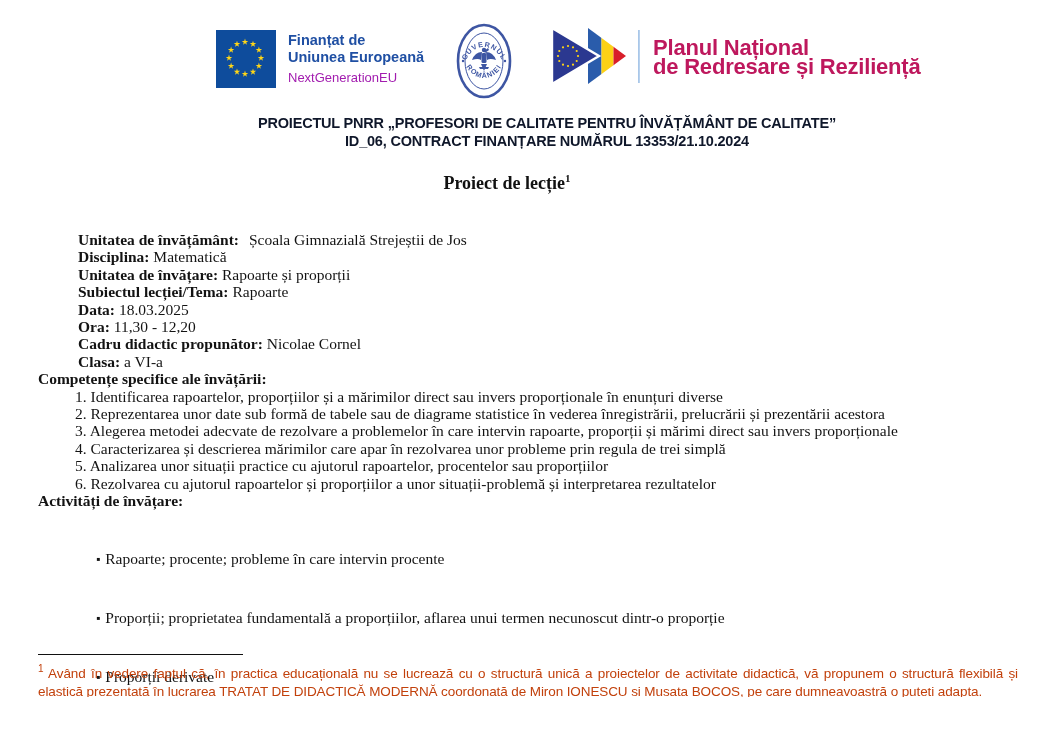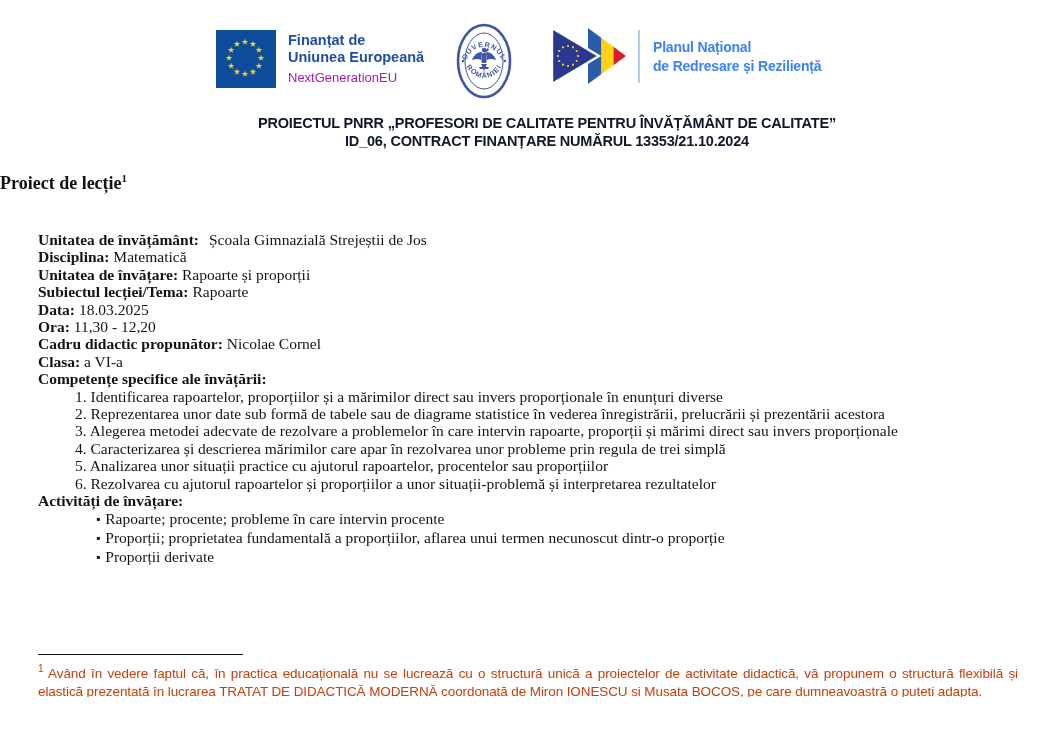--- a/index.html
+++ b/index.html
@@ -9,37 +9,37 @@
   
   .logos{position:absolute;top:0;left:0;width:100%;height:110px;}
   .eu-lockup{position:absolute;left:216px;top:30px;display:flex;align-items:flex-start;}
   .eu-flag{display:block;}
   .eu-text{margin-left:12px;font-family:"Liberation Sans",sans-serif;line-height:17px;padding-top:2px;}
   .eu-text .b{font-weight:700;font-size:14.5px;color:#1f4fa3;}
   .eu-text .g{font-size:13px;color:#a21caf;margin-top:3px;}
   .gov-seal{position:absolute;left:455px;top:22px;}
   .pnrr{position:absolute;left:551px;top:27px;display:flex;align-items:center;}
   .pnrr-text{margin-left:10px;font-family:"Liberation Sans",sans-serif;font-weight:700;
-             font-size:14px;line-height:19.5px;color:#3b82f6;letter-spacing:-0.2px;}
+             font-size:22px;line-height:19.5px;color:#be185d;letter-spacing:-0.2px;}
 
   
   .proj-heading{position:absolute;top:114px;left:40px;right:0;text-align:center;
                 font-family:"Liberation Sans",sans-serif;font-weight:700;font-size:14.5px;
                 line-height:18px;color:#0f172a;letter-spacing:-0.2px;}
-  .doc-title{position:absolute;top:172px;left:0;right:40px;
+  .doc-title{position:absolute;top:172px;left:0;right:40px;text-align:center;
              font-weight:700;font-size:18px;color:#111;}
   .doc-title sup{font-size:11px;}
 
   
   .doc-body{position:absolute;left:38px;top:231px;width:982px;font-size:15.5px;line-height:17.4px;}
-  .field .lbl{font-weight:700;}
+  .field .lbl{font-weight:700;margin-left:40px;}
   .gap2{margin-left:6px;}
   .sect-lbl{font-weight:700;}
   .num-item{text-align:justify;padding-left:24px;text-indent:13px;}
-  .bullet-item{padding-left:58px;}
+  .bullet-item{padding-left:58px;margin-top:40px;}
   .bullet-item .blt{font-size:12px;margin-right:5px;position:relative;top:-1px;}
 
   
   .footnote{position:absolute;left:38px;top:654px;width:980px;
             font-family:"Liberation Sans",sans-serif;font-size:13.5px;line-height:18px;color:#c2410c;}
   .fn-rule{width:205px;height:0;border-top:1.6px solid #111;margin-bottom:5px;}
   .fn-text{text-align:justify;letter-spacing:-0.1px;}
   .fn-text sup{font-size:10px;}
 </style>
 </head>

